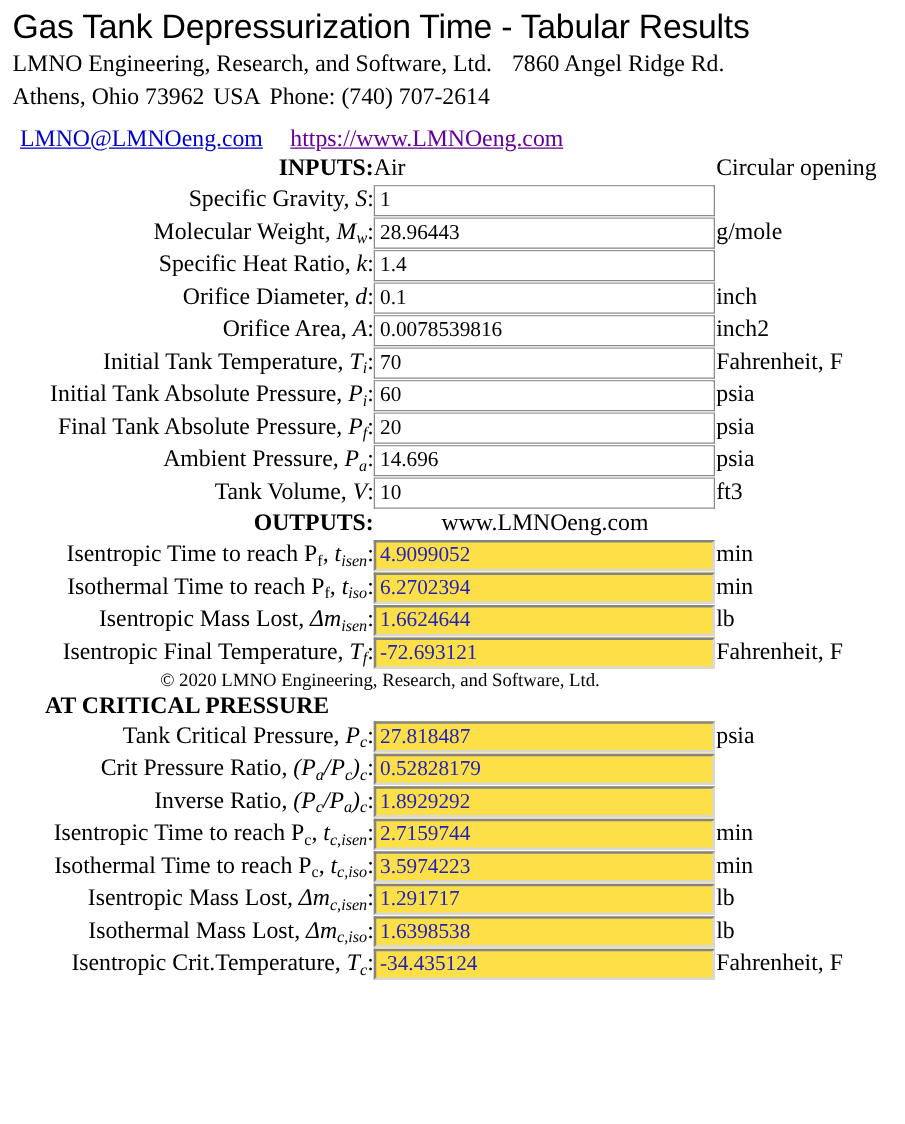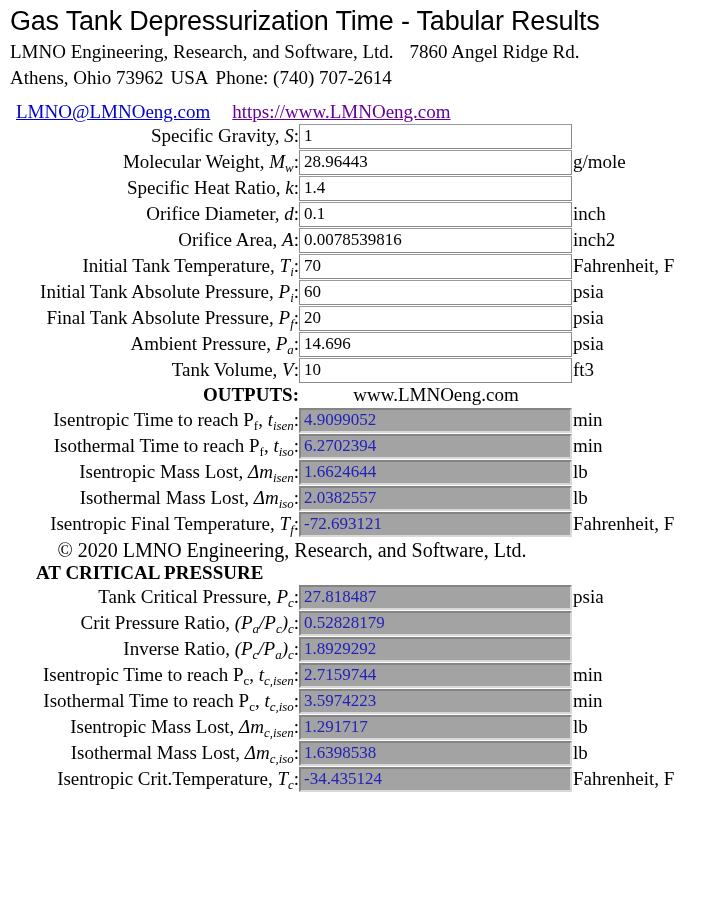--- a/index.html
+++ b/index.html
@@ -124,33 +124,33 @@
     padding: 0 0 0 4px;
     outline: none;
   }
   .outp {
     display: block;
     box-sizing: border-box;
     width: 273px;
     height: 25px;
     border: 2px solid;
     border-color: #848484 #d8d8d8 #d8d8d8 #848484;
-    background: #a3a3a3;
+    background: #fde047;
     color: #2222bb;
     font-family: "Liberation Serif", "DejaVu Serif", serif;
     font-size: 17px;
     line-height: 21px;
     padding: 0 0 0 3px;
     outline: none;
   }
   .spacer-row td { height: 24px; }
   .copyright {
     text-align: center;
-    font-size: 20px;
-    padding: 2px 0 0 4px;
+    font-size: 15px;
+    padding: 2px 0 0 16px;
     width: 576px;
     white-space: nowrap;
   }
   .sect-head {
     font-weight: bold;
     font-size: 19px;
     padding-left: 36px;
     white-space: nowrap;
   }
   i.v { font-style: italic; }
@@ -175,20 +175,25 @@
     <a class="link-mail" href="#">LMNO@LMNOeng.com</a><a class="link-web" href="#">https://www.LMNOeng.com</a>
   </div>
 
   <table class="grid">
     <colgroup>
         <col class="c-label">
         <col class="c-field">
         <col class="c-unit">
       </colgroup>
     <tbody>
+      <tr class="spacer-row">
+        <td class="hdr-bold">INPUTS:</td>
+        <td class="hdr-center">Air</td>
+        <td class="hdr-right">Circular opening</td>
+      </tr>
 
       <tr>
         <td class="lbl">Specific Gravity, <i class="v">S</i>:</td>
         <td>
             <input class="inp" type="text" value="1" style="">
           </td>
         <td class="unit"></td>
       </tr>
 
       <tr>
@@ -295,27 +300,20 @@
       </tr>
 
       <tr>
         <td class="lbl">Isentropic Mass Lost, <i class="v">Δm<sub>isen</sub></i>:</td>
         <td>
             <input class="outp" type="text" readonly="" value="1.6624644" style="">
           </td>
         <td class="unit">lb</td>
       </tr>
 
-      <tr>
-        <td class="lbl">Isothermal Mass Lost, <i class="v">Δm<sub>iso</sub></i>:</td>
-        <td>
-            <input class="outp" type="text" readonly="" value="2.0382557" style="">
-          </td>
-        <td class="unit">lb</td>
-      </tr>
 
       <tr>
         <td class="lbl">Isentropic Final Temperature, <i class="v">T<sub>f</sub></i>:</td>
         <td>
             <input class="outp" type="text" readonly="" value="-72.693121" style="">
           </td>
         <td class="unit">Fahrenheit, F</td>
       </tr>
     </tbody>
   </table>

